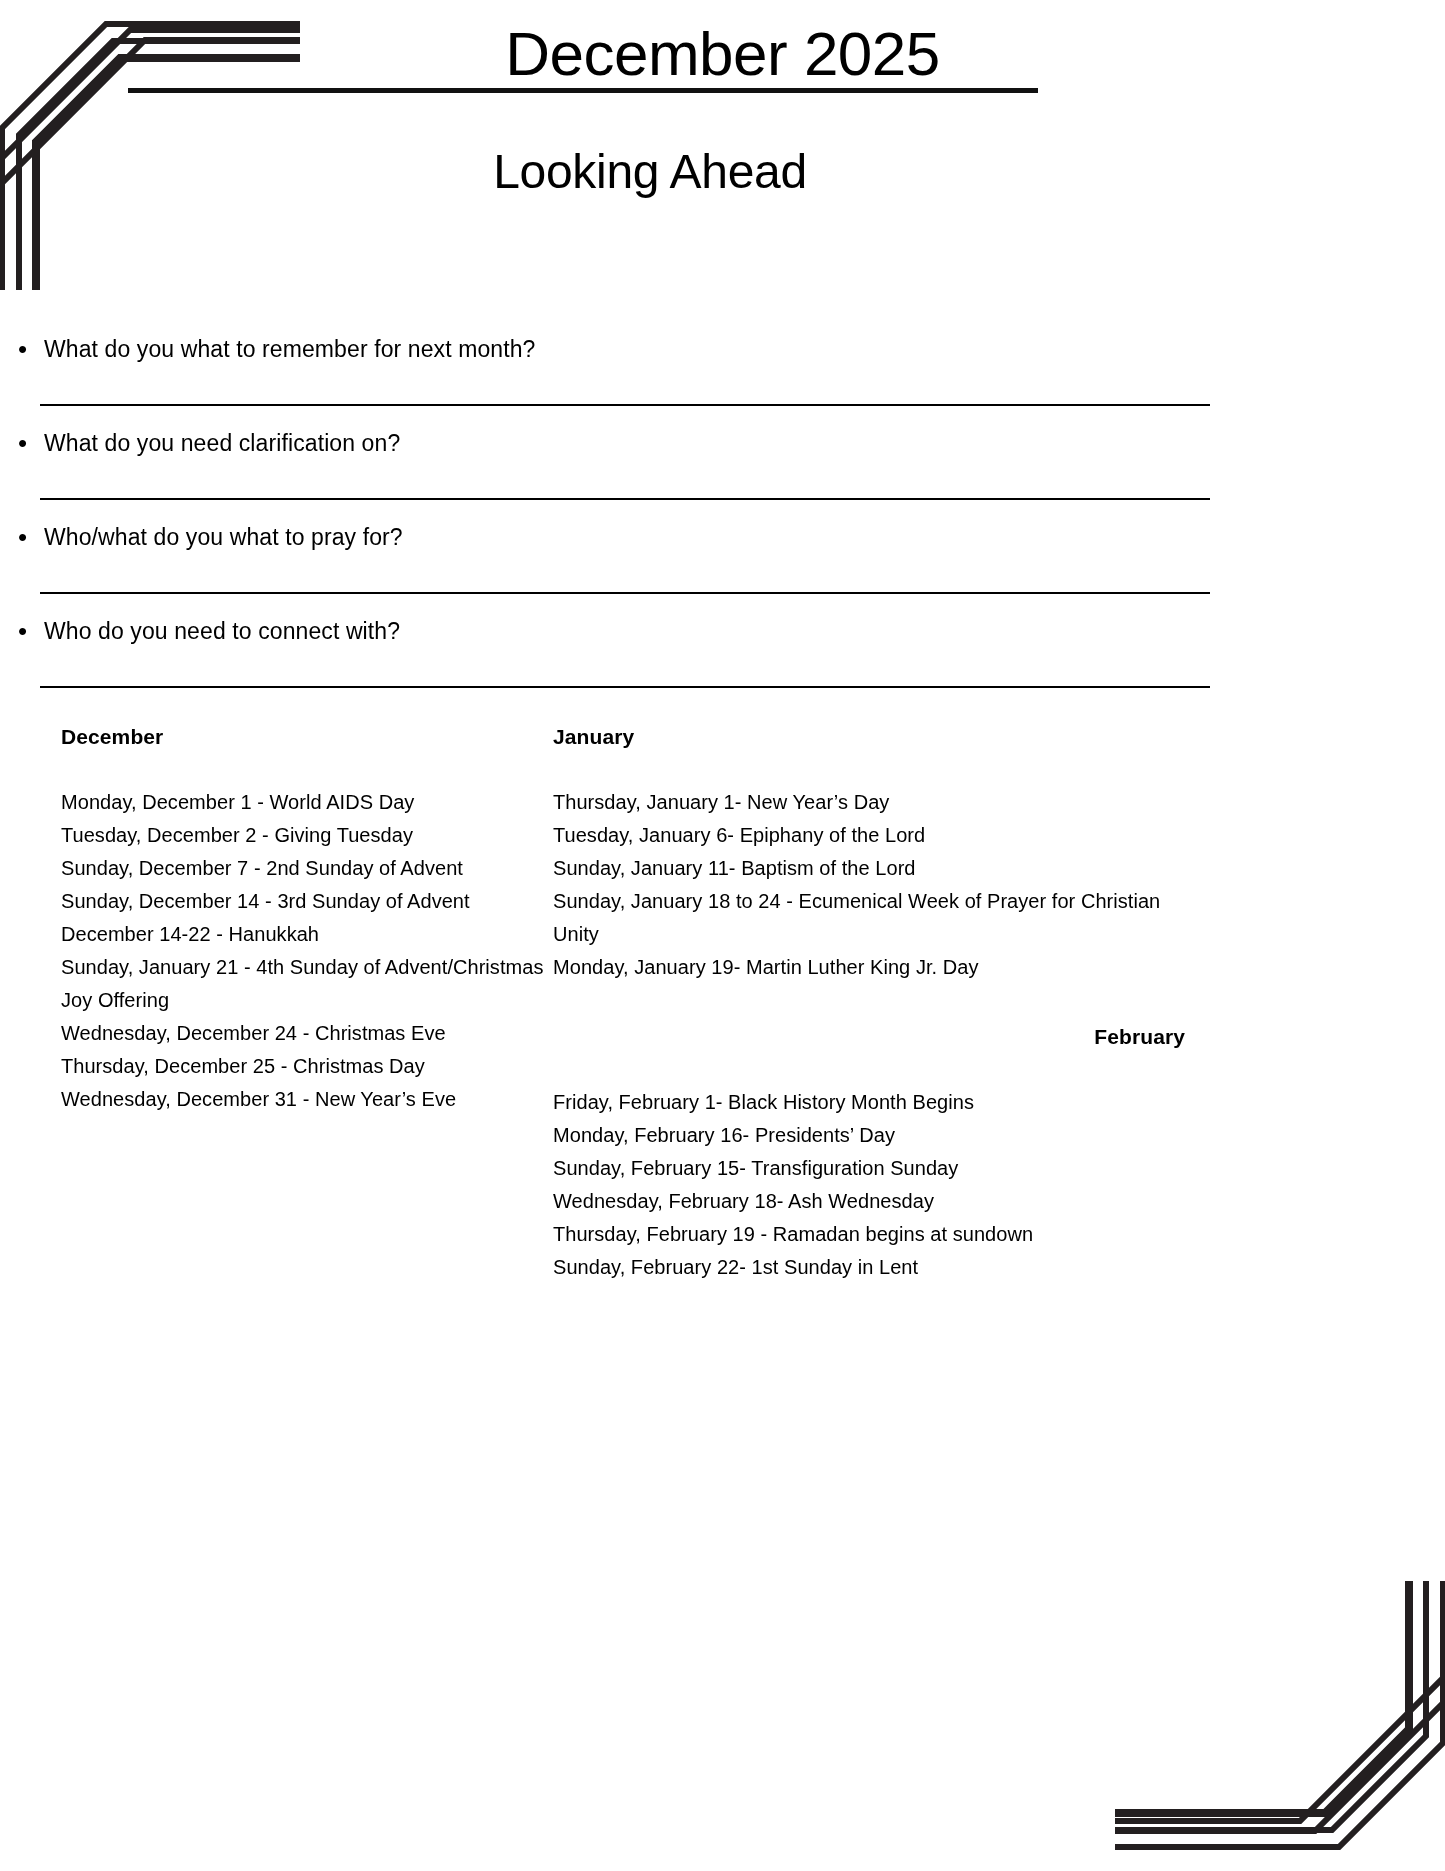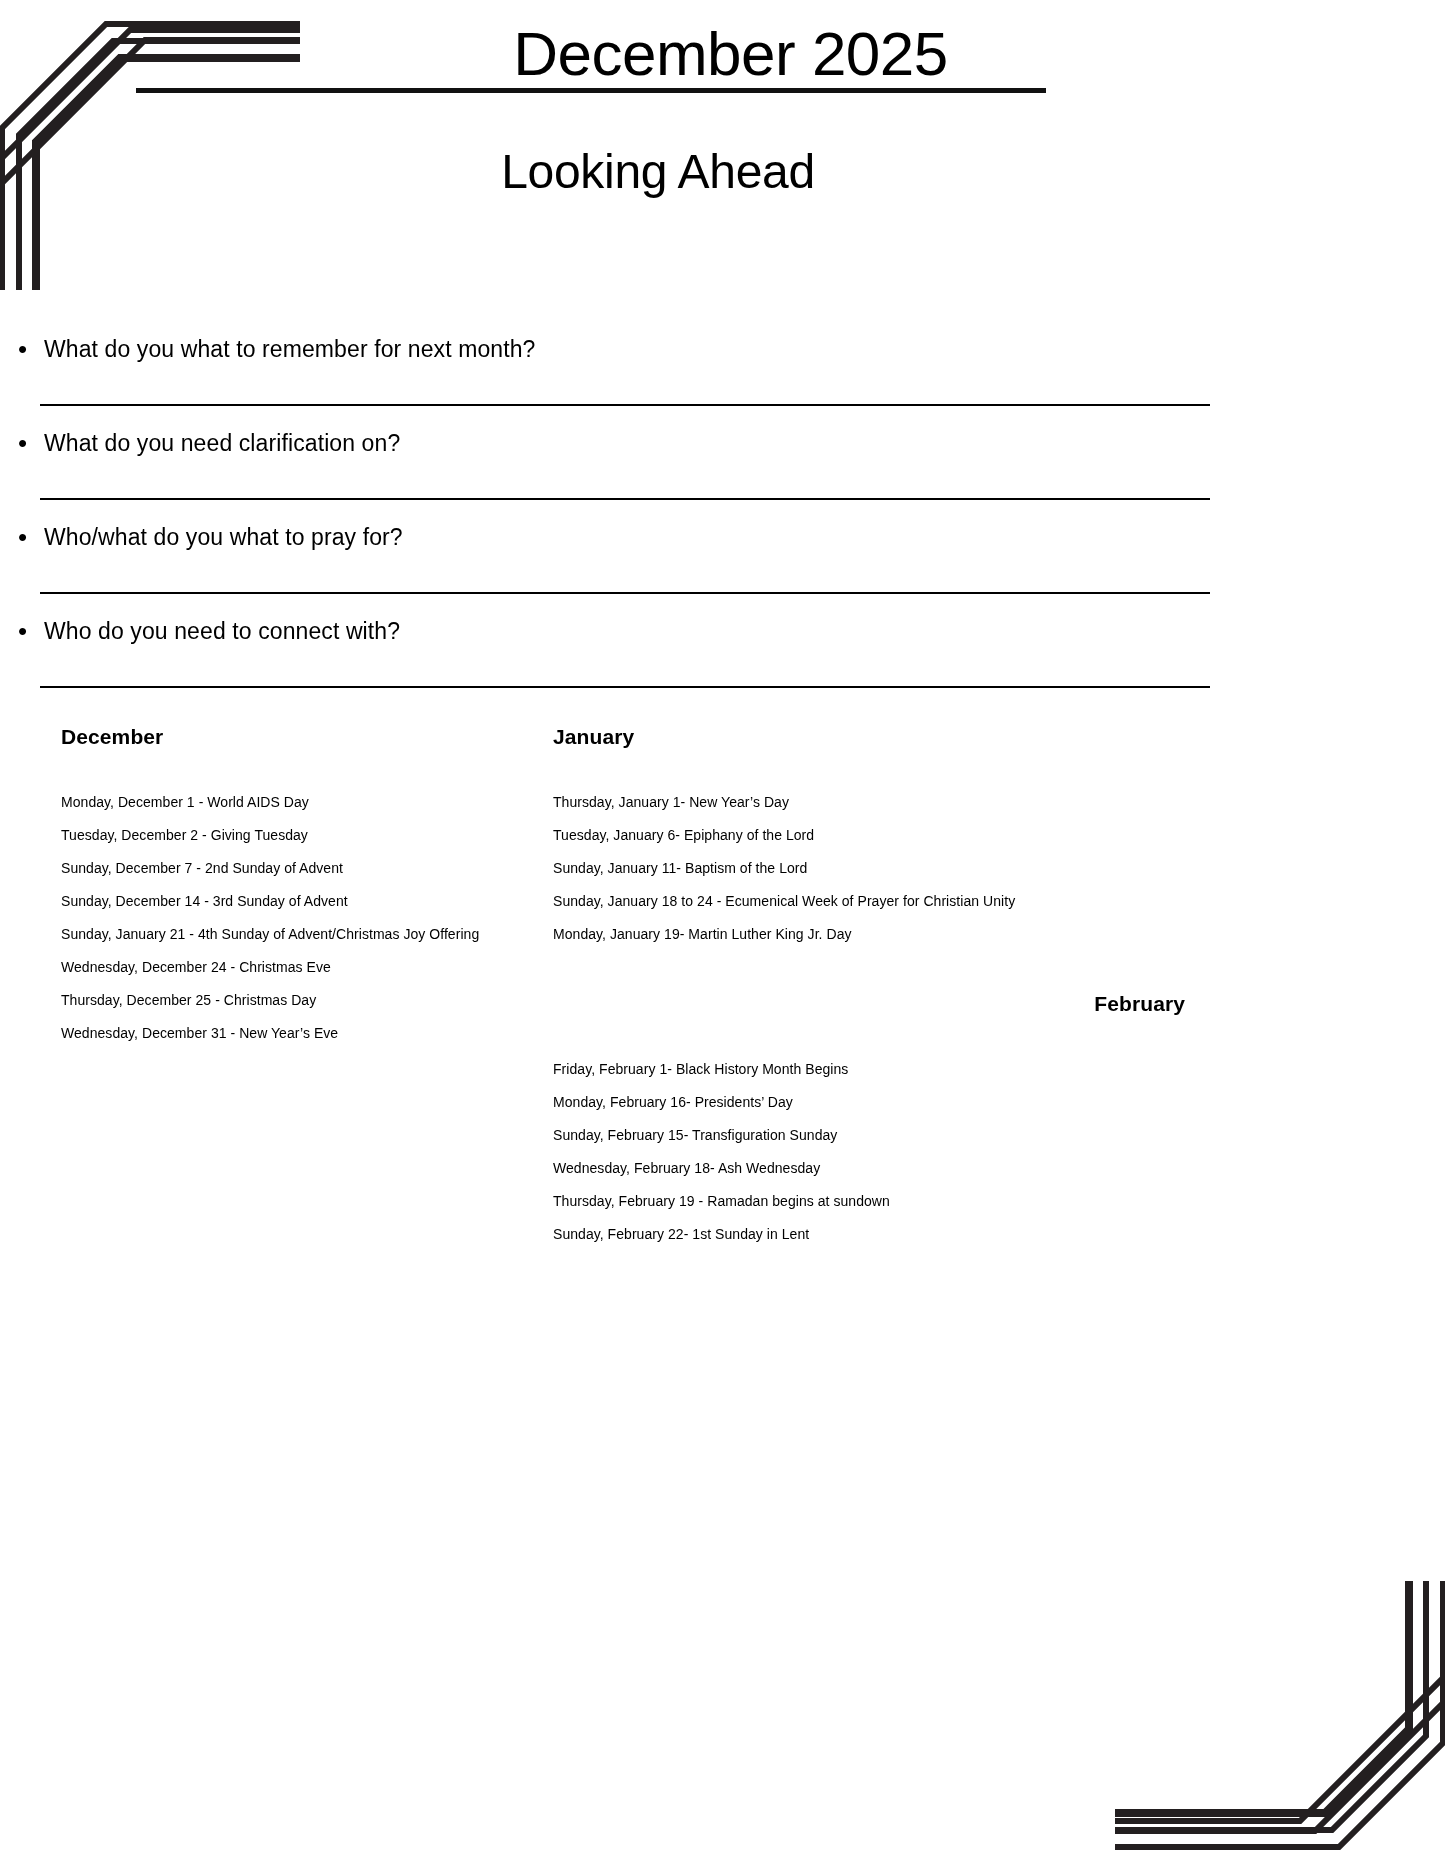--- a/index.html
+++ b/index.html
@@ -21,21 +21,21 @@
     position: absolute;
     pointer-events: none;
   }
   .corner-tl { top: 0; left: 0; width: 300px; height: 290px; }
   .corner-br { bottom: 0; right: 0; width: 330px; height: 300px; }
 
   
   .header {
     position: absolute;
     top: 0;
-    left: 8px;
+    left: 0;
     width: 1271px;
     height: 300px;
   }
   .title-main {
     position: absolute;
     top: 18px;
     left: 0;
     width: 1445px;
     text-align: center;
     font-size: 62px;
@@ -132,21 +132,21 @@
   .month-name.spaced {
     margin-top: 38px;
     text-align: right;
   }
   .event-list {
     margin: 0;
     padding: 0;
     list-style: none;
   }
   .event-item {
-    font-size: 14px;
+    font-size: 20px;
     line-height: 33px;
     font-weight: 400;
     letter-spacing: 0.05px;
   }
 </style>
 </head>
 <body>
 
 <svg class="corner-deco corner-tl" viewBox="0 0 300 290" aria-hidden="true">
   <g fill="none" stroke="#231f20" stroke-width="6">
@@ -208,20 +208,21 @@
 
 <div class="months">
 
   <div class="month-col col-left">
     <div class="month-name">December</div>
     <ul class="event-list">
       <li class="event-item">Monday, December 1 - World AIDS Day</li>
       <li class="event-item">Tuesday, December 2 - Giving Tuesday</li>
       <li class="event-item">Sunday, December 7 - 2nd Sunday of Advent</li>
       <li class="event-item">Sunday, December 14 - 3rd Sunday of Advent</li>
+      <li class="event-item">December 14-22 - Hanukkah</li>
       <li class="event-item">Sunday, January 21 - 4th Sunday of Advent/Christmas Joy Offering</li>
       <li class="event-item">Wednesday, December 24 - Christmas Eve</li>
       <li class="event-item">Thursday, December 25 - Christmas Day</li>
       <li class="event-item">Wednesday, December 31 - New Year’s Eve</li>
     </ul>
   </div>
 
   <div class="month-col col-right">
     <div class="month-name">January</div>
     <ul class="event-list">

